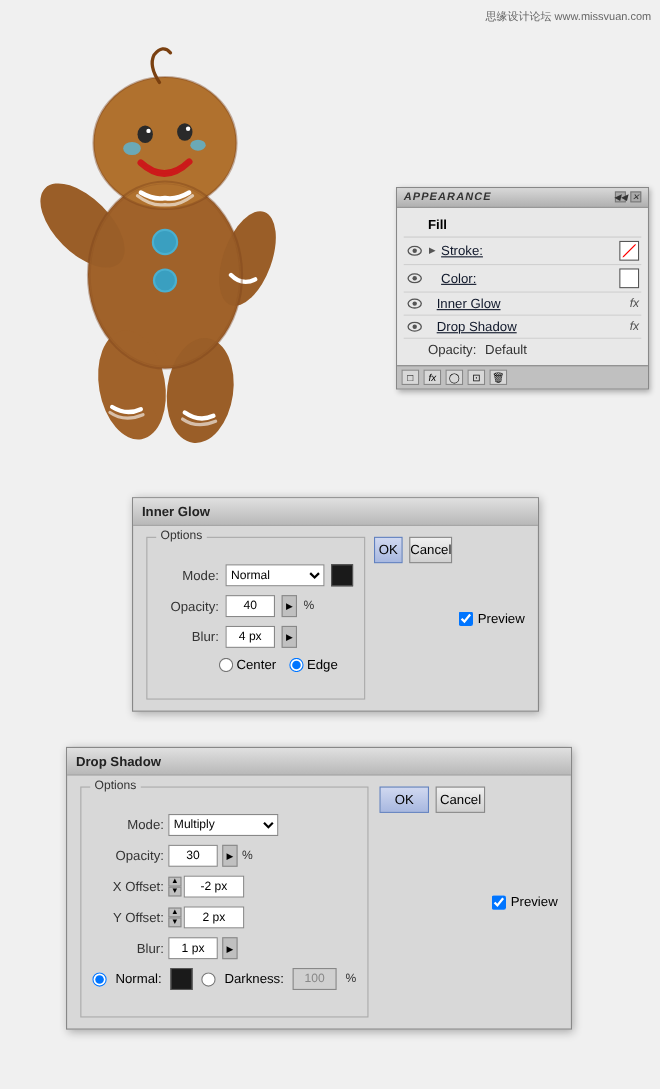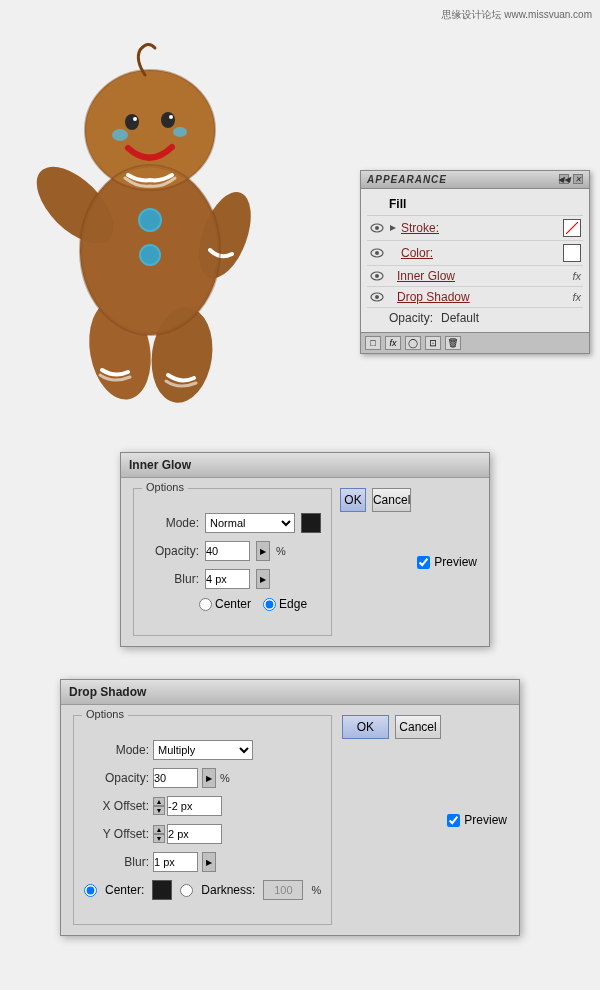--- a/index.html
+++ b/index.html
@@ -111,21 +111,21 @@
     .eye-icon {
       width: 16px;
       height: 14px;
       display: flex;
       align-items: center;
       justify-content: center;
     }
 
     .row-label {
       flex: 1;
-      color: #7f1d1d;
+      color: #0f172a;
       text-decoration: underline;
       cursor: pointer;
     }
 
     .row-fx {
       color: #555;
       font-style: italic;
       font-size: 11px;
     }
 
@@ -265,20 +265,21 @@
       border: 1px solid #555;
       cursor: pointer;
     }
 
     .number-input {
       width: 45px;
       height: 20px;
       font-size: 11px;
       background: white;
       border: 1px solid #888;
+      text-align: center;
     }
 
     .arrow-btn {
       width: 14px;
       height: 20px;
       background: #c0c0c0;
       border: 1px solid #888;
       display: flex;
       align-items: center;
       justify-content: center;
@@ -654,21 +655,21 @@
           </div>
 
           <div class="ds-row">
             <span class="ds-label">Blur:</span>
             <input type="text" class="number-input" value="1 px" style="">
             <div class="arrow-btn">▶</div>
           </div>
 
           <div class="ds-color-row">
             <input type="radio" name="ds-type" checked="" style="">
-            <span>Center:</span>
+            <span>Normal:</span>
             <div class="color-swatch"></div>
             <input type="radio" name="ds-type" style="">
             <span>Darkness:</span>
             <input type="text" class="darkness-input" value="100" style="">
             <span class="unit-label">%</span>
           </div>
         </div>
       </div>
 
       <div class="dialog-buttons">

